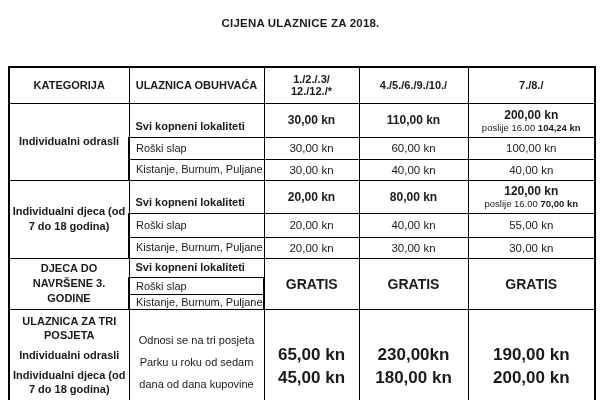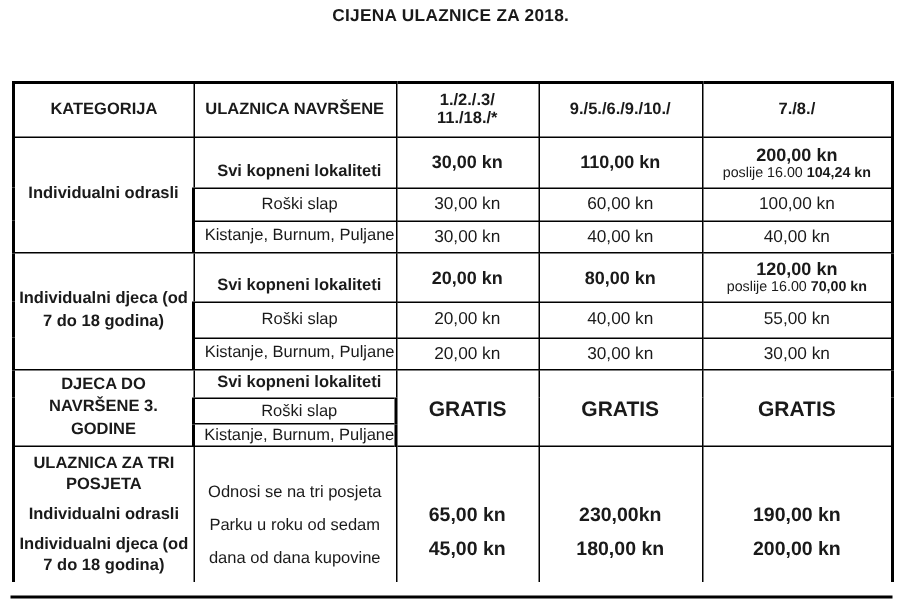--- a/index.html
+++ b/index.html
@@ -8,20 +8,21 @@
     background: #ffffff;
     color: #1a1a1a;
     font-family: "Liberation Sans", sans-serif;
   }
   .title {
     padding-top: 5px;
     text-align: center;
     font-size: 11.5px;
     font-weight: bold;
     letter-spacing: 0.2px;
+    margin-top: 12px;
   }
   table.price-table {
     border-collapse: collapse;
     table-layout: fixed;
     width: 586px;
     margin: 37px 0 0 8px;
     padding-left: 16px;
   }
   .price-table td, .price-table th {
     border: 1.5px solid #000;
@@ -42,21 +43,21 @@
   }
   .ml { white-space: pre-line; }
 
   td.cat-cell {
     text-align: center;
     vertical-align: middle;
     font-weight: bold;
     line-height: 15px;
   }
   td.item-cell {
-    text-align: center;
+    text-align: left;
     padding-left: 6px;
     vertical-align: middle;
     line-height: 13px;
   }
   td.item-cell.b { font-weight: bold; vertical-align: bottom; padding-bottom: 4px; }
   td.item-cell.tight { line-height: 12px; }
 
   td.price {
     text-align: center;
     vertical-align: middle;
@@ -90,21 +91,21 @@
   td.trips-desc {
     text-align: center;
     vertical-align: middle;
     line-height: 22px;
     padding-top: 14px;
   }
   td.trips-price {
     text-align: center;
     vertical-align: middle;
     font-weight: bold;
-    font-size: 13px;
+    font-size: 17px;
     line-height: 23px;
     padding-top: 22px;
   }
 
   .bottom-rule {
     width: 588px;
     margin: 9px 0 0 7px;
     border-top: 2px solid #000;
   }
 
@@ -133,24 +134,24 @@
       <col style="width:120px">
         <col style="width:135px">
         <col style="width:95px">
         <col style="width:109px">
         <col style="width:127px">
     </colgroup>
 
     <tbody>
         <tr class="h-header">
       <th class="hdr">KATEGORIJA</th>
-      <th class="hdr">ULAZNICA NAVRŠENE</th>
+      <th class="hdr">ULAZNICA OBUHVAĆA</th>
       <th class="hdr ml">1./2./.3/
-11./18./*</th>
-      <th class="hdr">9./5./6./9./10./</th>
+12./12./*</th>
+      <th class="hdr">4./5./6./9./10./</th>
       <th class="hdr">7./8./</th>
     </tr>
 
     <tr class="h-a1">
       <td class="cat-cell" rowspan="3">Individualni odrasli</td>
       <td class="item-cell b">Svi kopneni lokaliteti</td>
       <td class="price b">30,00 kn</td>
       <td class="price b">110,00 kn</td>
       <td class="price b">
         <div>200,00 kn</div>

